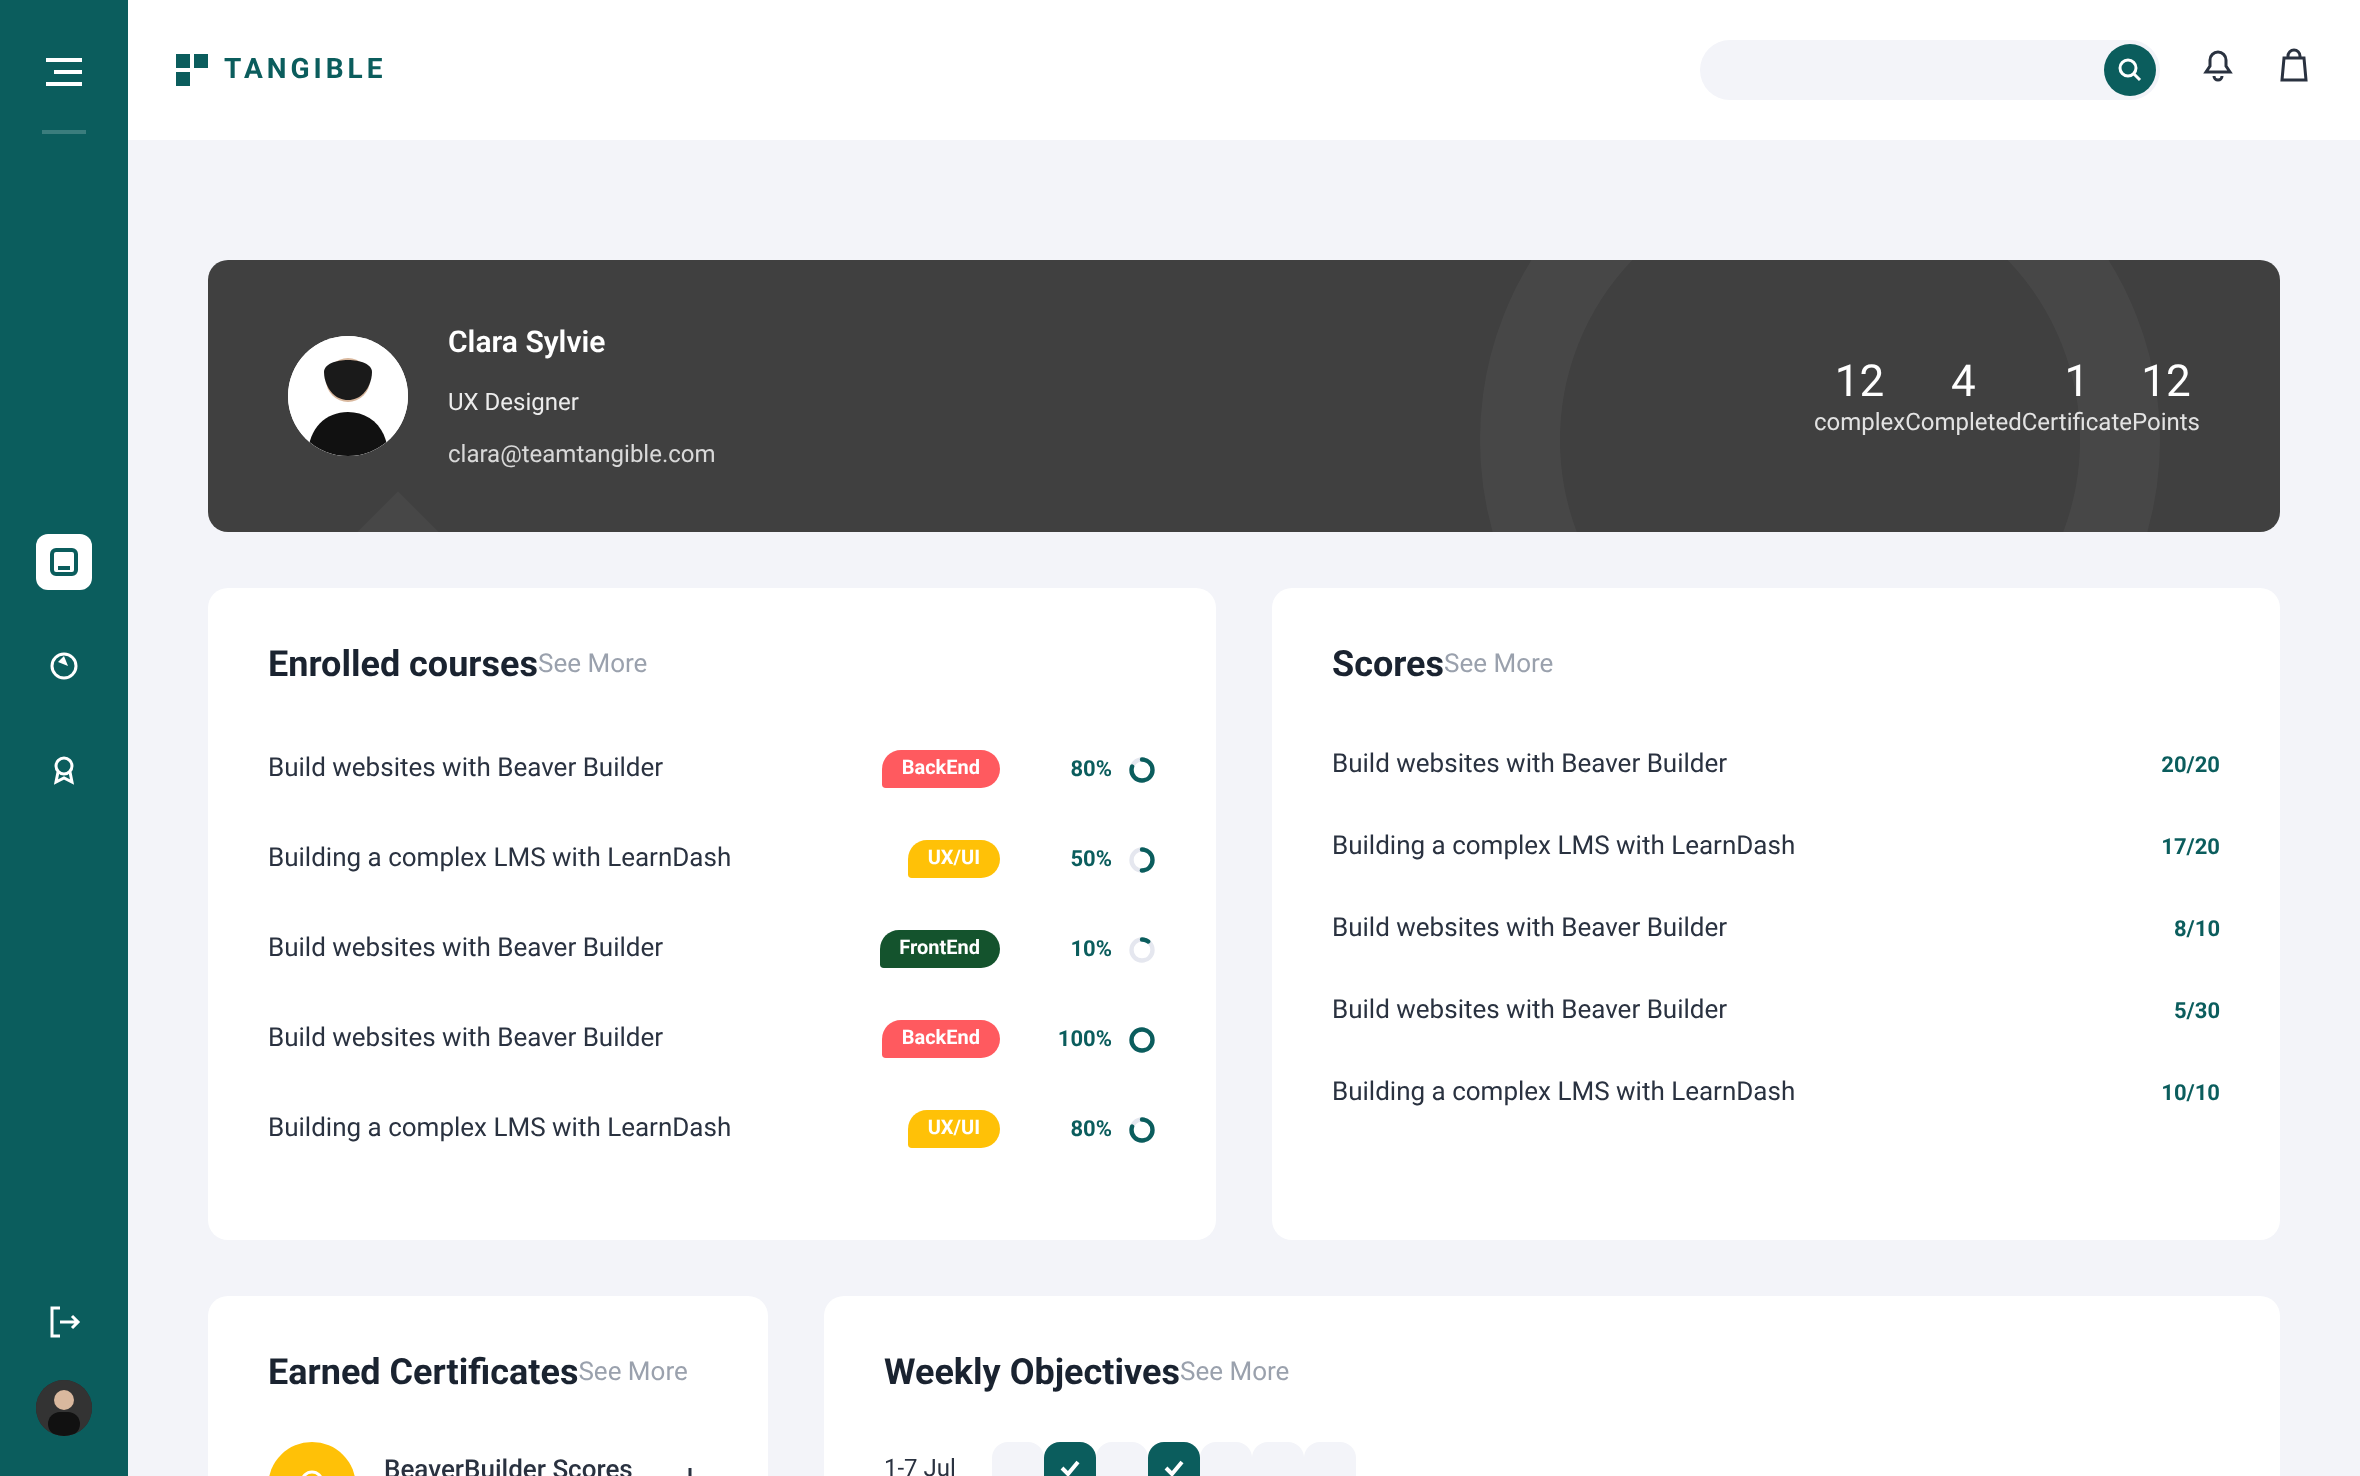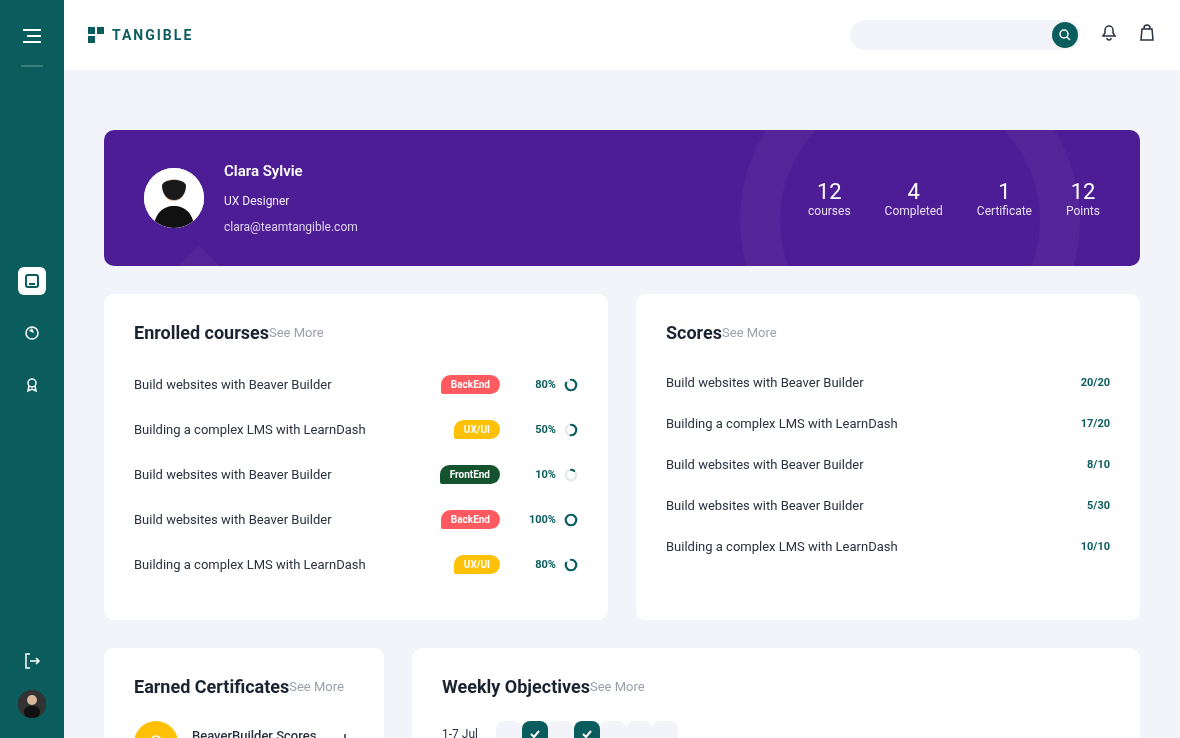--- a/index.html
+++ b/index.html
@@ -12,29 +12,29 @@
 .sidebar .bottom { position: absolute; bottom: 20px; display: flex; flex-direction: column; align-items: center; gap: 16px; }
 .sidebar .avatar-mini { width: 28px; height: 28px; border-radius: 50%; background: #2a2a2a; overflow: hidden; }
 .topbar { position: absolute; top: 0; left: 64px; right: 0; height: 70px; background: #fff; display: flex; align-items: center; padding: 0 24px; }
 .logo { display: flex; align-items: center; gap: 8px; color: #0b5d5d; font-weight: 700; letter-spacing: 2px; font-size: 14px; }
 .logo-mark { width: 16px; height: 16px; position: relative; }
 .topbar .right { margin-left: auto; display: flex; align-items: center; gap: 20px; }
 .search-wrap { position: relative; }
 .search-input { width: 230px; height: 30px; border: none; background: #f3f4f9; border-radius: 15px; padding: 0 40px 0 14px; font-size: 13px; }
 .search-btn { position: absolute; right: 2px; top: 2px; width: 26px; height: 26px; border-radius: 50%; background: #0b5d5d; border: none; display:flex; align-items:center; justify-content:center; cursor:pointer; }
 .content { position: absolute; top: 70px; left: 64px; right: 0; bottom: 0; overflow: auto; padding: 60px 40px 20px; }
-.profile-card { background: #4c1d95; border-radius: 10px; padding: 32px 40px; display: flex; align-items: center; color: #fff; position: relative; overflow: hidden; margin: 0 0 28px; }
+.profile-card { background: #404040; border-radius: 10px; padding: 32px 40px; display: flex; align-items: center; color: #fff; position: relative; overflow: hidden; margin: 0 0 28px; }
 .profile-card::before { content:''; position:absolute; right: 60px; top: -80px; width: 260px; height: 260px; border: 40px solid rgba(255,255,255,0.04); border-radius: 50%; }
 .profile-card::after { content:''; position:absolute; left: 70px; bottom: -40px; width: 50px; height: 50px; background: rgba(255,255,255,0.04); transform: rotate(45deg); }
 .profile-card .avatar { width: 60px; height: 60px; border-radius: 50%; background: #fff; margin-right: 20px; overflow:hidden; flex-shrink:0; position:relative; z-index:1;}
 .profile-card .info { z-index:1; }
 .profile-card .info .name { font-size: 15px; font-weight: 600; }
 .profile-card .info .role { font-size: 12px; opacity: 0.9; margin-top: 14px; }
 .profile-card .info .email { font-size: 12px; opacity: 0.8; margin-top: 12px; }
-.profile-card .stats { margin-left: auto; display: flex; gap: 34px; z-index:1;justify-content:space-between;}
+.profile-card .stats { margin-left: auto; display: flex; z-index:1;justify-content:space-between;}
 .profile-card .stat { text-align: center; }
 .profile-card .stat .num { font-size: 22px; font-weight: 400; }
 .profile-card .stat .lbl { font-size: 12px; opacity: 0.85; }
 .grid { display: grid; grid-template-columns: 1fr 1fr; gap: 28px; }
 .card { background: #fff; border-radius: 10px; padding: 28px 30px; }
 .card-head { display: flex; align-items: center; justify-content: flex-start; margin-bottom: 24px; }
 .card-head h2 { font-size: 18px; font-weight: 700; color: #1a2330; }
 .see-more { font-size: 13px; color: #9aa1ad; cursor: pointer; }
 .course-row { display: flex; align-items: center; padding: 8px 0; margin-bottom: 10px; font-size: 13px; color: #2a3240;}
 .course-row .title { flex: 1; }
@@ -151,21 +151,21 @@
         </svg>
     </div>
     <div class="info">
       <div class="name">Clara Sylvie</div>
       <div class="role">UX Designer</div>
       <div class="email">clara@teamtangible.com</div>
     </div>
     <div class="stats" id="stats">
         <div class="stat">
           <div class="num">12</div>
-          <div class="lbl">courses</div>
+          <div class="lbl">complex</div>
         </div>
         <div class="stat">
           <div class="num">4</div>
           <div class="lbl">Completed</div>
         </div>
         <div class="stat">
           <div class="num">1</div>
           <div class="lbl">Certificate</div>
         </div>
         <div class="stat">

